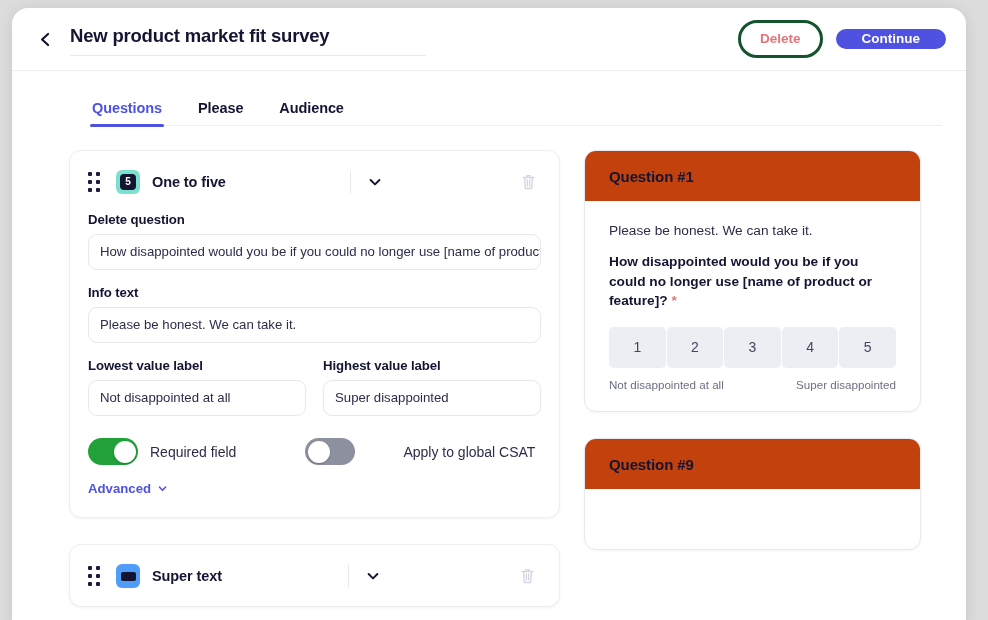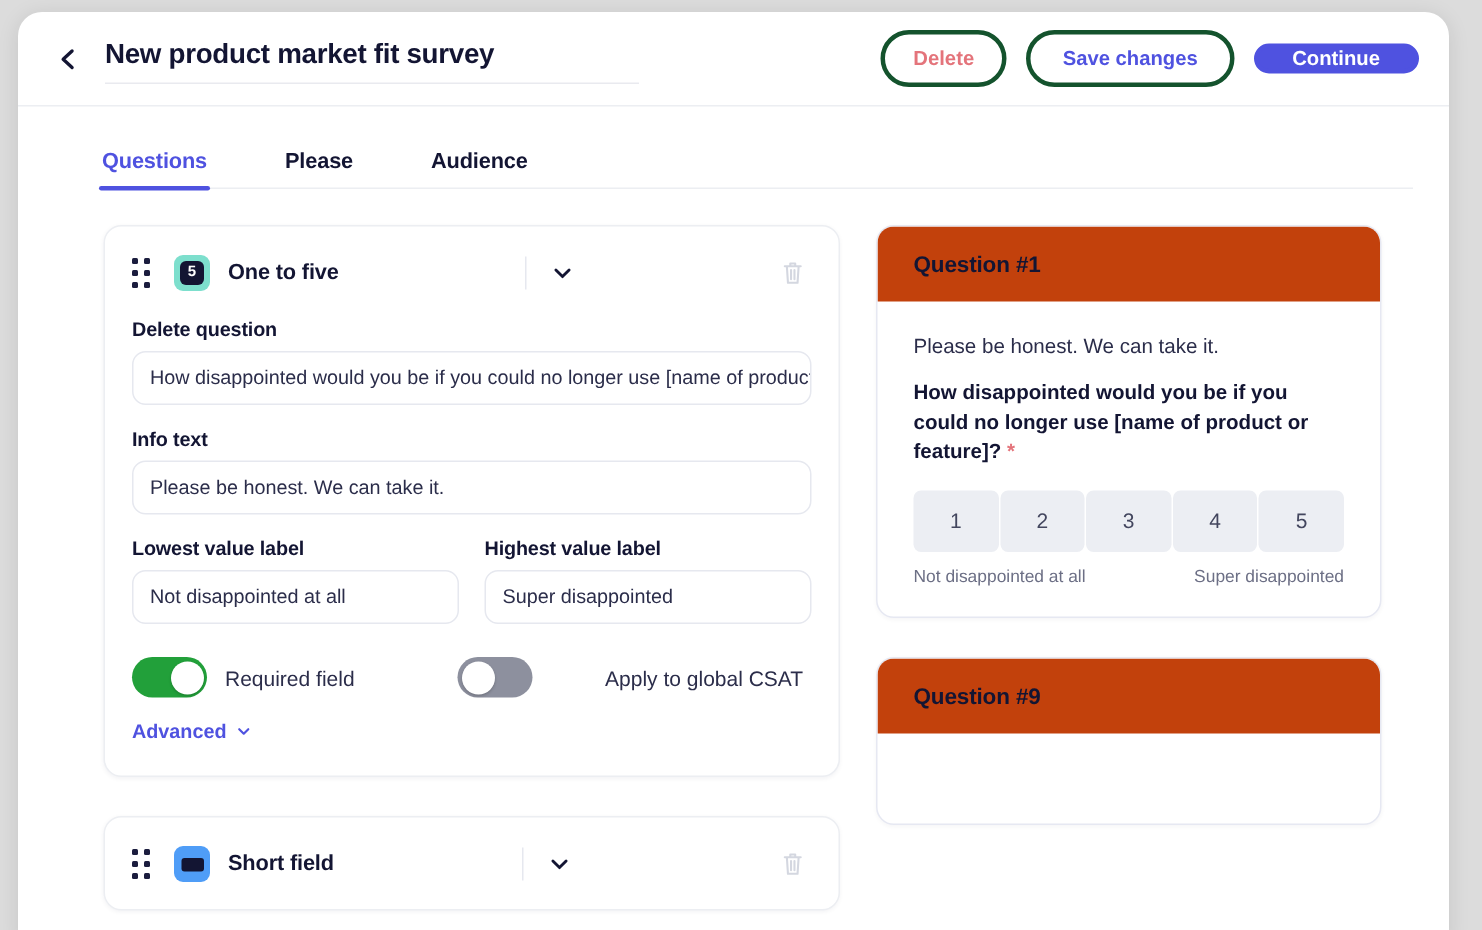--- a/index.html
+++ b/index.html
@@ -80,24 +80,25 @@
   .tabs-row {
     position: relative;
     padding: 0 24px 0 54px;
     height: 55px;
     display: flex;
     align-items: flex-end;
   }
   .tabs {
     display: flex;
     align-items: flex-end;
-    gap: 48px;
+    gap: 32px;
     border-bottom: 1px solid #eceef2;
     width: 880px;
     padding-left: 0;
+    margin-left: 24px;
   }
   .tab {
     font-size: 14.5px;
     font-weight: bold;
     color: #131533;
     padding: 0 2px 9px 2px;
     cursor: pointer;
     position: relative;
     letter-spacing: -0.1px;
   }
@@ -330,21 +331,20 @@
     <div class="back-btn">
       <svg width="17" height="17" viewBox="0 0 20 20">
         <path d="M13 3.5 L6 10 L13 16.5" fill="none" stroke="#131533" stroke-width="2.6" stroke-linecap="round" stroke-linejoin="round"></path>
       </svg>
     </div>
     <div class="title-wrap">
       <div class="page-title">New product market fit survey</div>
     </div>
     <div class="header-actions">
       <button class="btn btn-delete">Delete</button>
-      <button class="btn btn-save">Save changes</button>
       <button class="btn btn-continue">Continue</button>
     </div>
   </div>
 
   <div class="tabs-row">
     <div class="tabs">
       <div class="tab active">Questions</div>
       <div class="tab">Please</div>
       <div class="tab">Audience</div>
     </div>
@@ -431,21 +431,21 @@
             <i></i>
               <i></i>
               <i></i>
               <i></i>
               <i></i>
               <i></i>
           </div>
           <div class="type-icon blue">
             <div class="inner-bar"></div>
           </div>
-          <div class="type-name">Short field</div>
+          <div class="type-name">Super text</div>
           <div class="vdiv"></div>
           <div class="chev-btn">
             <svg width="16" height="16" viewBox="0 0 20 20">
               <path d="M4.5 7.5 L10 13 L15.5 7.5" fill="none" stroke="#131533" stroke-width="2.4" stroke-linecap="round" stroke-linejoin="round"></path>
             </svg>
           </div>
           <div class="trash-btn">
             <svg width="17" height="18" viewBox="0 0 20 22">
               <path d="M3.5 5.5 H16.5 M8 5.5 V3.2 H12 V5.5 M5.2 5.5 L6.1 19 H13.9 L14.8 5.5 M8.6 8.6 V16 M11.4 8.6 V16" fill="none" stroke="#d4d7e0" stroke-width="1.7" stroke-linecap="round" stroke-linejoin="round"></path>
             </svg>

